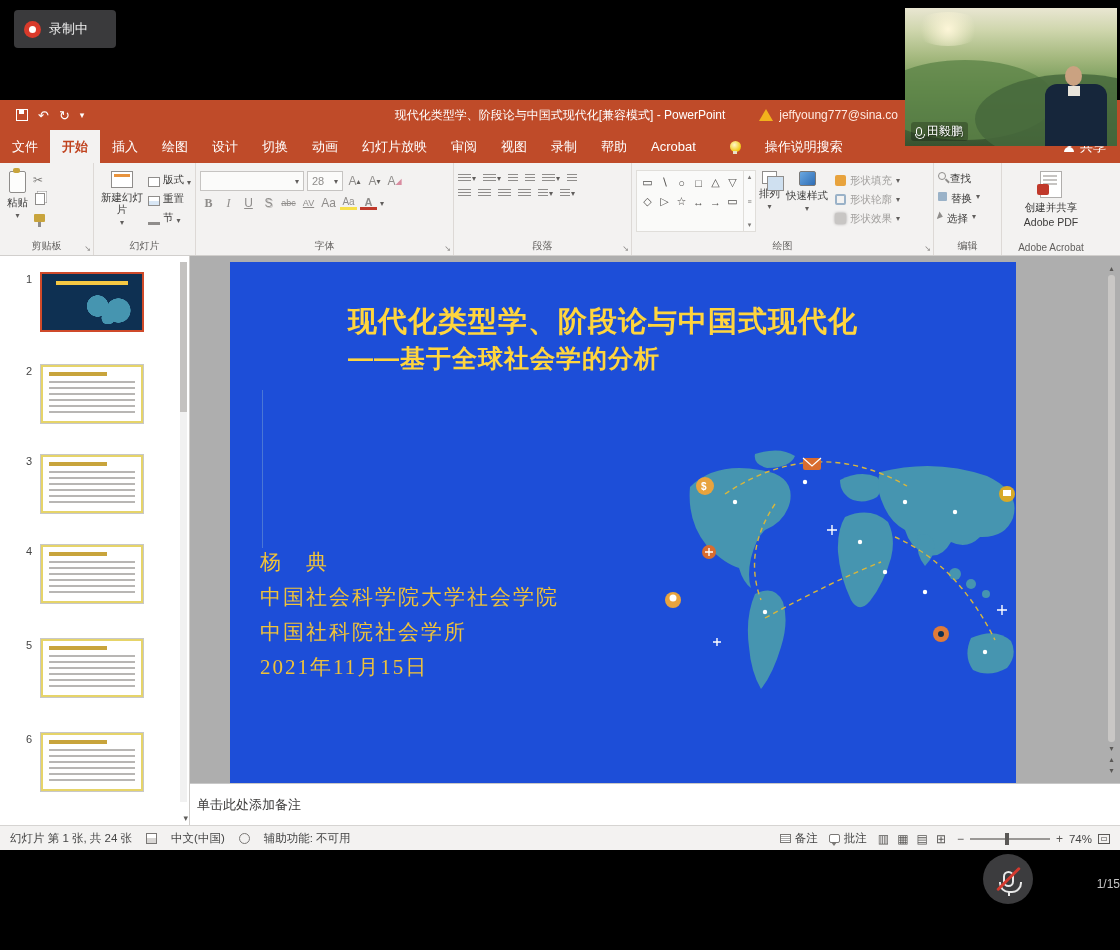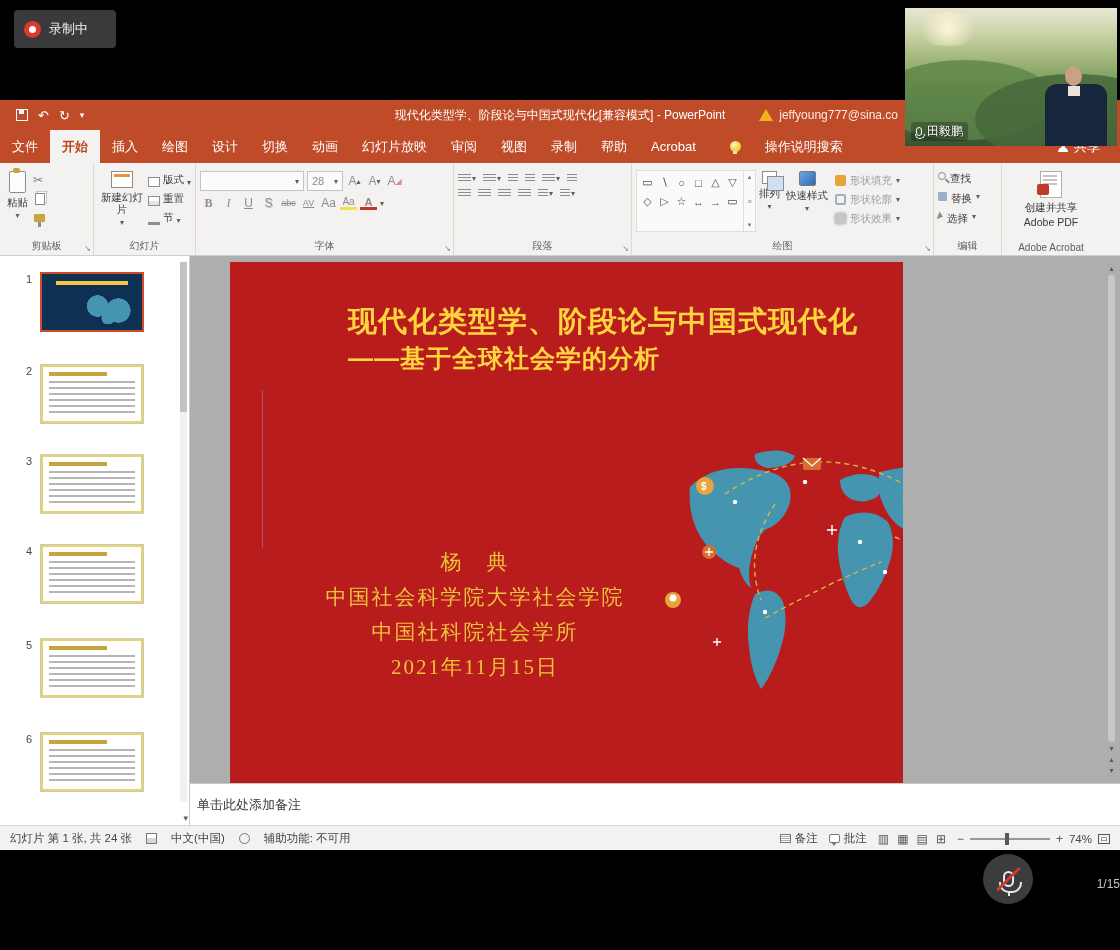--- a/index.html
+++ b/index.html
@@ -39,21 +39,21 @@
   .tb-right{position:absolute;right:222px;display:flex;align-items:center;gap:6px}
   .warn-ic{width:0;height:0;border-left:7px solid transparent;border-right:7px solid transparent;border-bottom:12px solid #f2b21c;position:relative;font-size:0}
   .tb-account{font-size:12px;color:#ffe9e0;max-width:130px;overflow:hidden;white-space:nowrap}
 
   .tabrow{position:absolute;left:0;top:30px;width:1120px;height:33px;background:#bf4b29;display:flex;align-items:stretch;color:#fff;font-size:13px}
   .tab{padding:0 12px;display:flex;align-items:center;cursor:default;white-space:nowrap}
   .tab.active{background:#f3f2f1;color:#c0431f;font-weight:bold}
   .tab-search{display:flex;align-items:center;gap:24px;margin-left:14px;padding:0 8px;white-space:nowrap}
   .bulb{width:11px;height:11px;border-radius:50%;background:radial-gradient(circle at 40% 35%,#fff7c9,#f2c811 70%);position:relative}
   .bulb::after{content:"";position:absolute;left:3.5px;top:10px;width:4px;height:3px;background:#e8e0c8}
-  .tab-share{margin-left:auto;margin-right:20px;display:flex;align-items:center;gap:6px}
+  .tab-share{margin-left:auto;margin-right:14px;display:flex;align-items:center;gap:6px}
   .person-ic{width:10px;height:10px;position:relative}
   .person-ic::before{content:"";position:absolute;left:2.5px;top:0;width:5px;height:5px;border-radius:50%;background:#fff}
   .person-ic::after{content:"";position:absolute;left:0;top:5.5px;width:10px;height:5px;border-radius:5px 5px 0 0;background:#fff}
 
   
   .ribbon{position:absolute;left:0;top:63px;width:1120px;height:93px;background:#f3f2f1;border-bottom:1px solid #d1cfcd;display:flex}
   .rgroup{position:relative;height:100%;border-right:1px solid #ddd9d6;padding:5px 4px 16px}
   .glabel{position:absolute;bottom:2px;left:0;right:0;text-align:center;font-size:10px;color:#605e5c;white-space:nowrap}
   .launcher{position:absolute;right:2px;bottom:2px;font-size:8px;color:#8a8886}
   .bigbtn{display:flex;flex-direction:column;align-items:center;justify-content:flex-start;gap:3px;font-size:10.5px;color:#3b3a39;padding:3px 3px;text-align:center;line-height:1.15}
@@ -145,25 +145,25 @@
      radial-gradient(circle at 50% 80%,#4695b0 0 18%,rgba(0,0,0,0) 19%)}
   .th.yellow{box-shadow:inset 0 0 0 2px #e6d469}
   .th.yellow::before{content:"";position:absolute;left:8px;top:7px;width:58px;height:4px;background:#c8a43c}
   .th.yellow::after{content:"";position:absolute;left:8px;top:16px;right:8px;bottom:7px;background:repeating-linear-gradient(to bottom,#b8b6b4 0 2px,rgba(0,0,0,0) 2px 6px)}
   .tscroll{position:absolute;right:2px;top:6px;width:7px;height:540px;background:#f1f1f1}
   .tscroll-thumb{position:absolute;left:0;top:0;width:7px;height:150px;background:#c4c2c0}
   .tscroll-arrow{position:absolute;right:1px;bottom:2px;font-size:9px;color:#605e5c}
 
   
   .slidearea{position:absolute;left:190px;top:156px;width:930px;height:527px;background:#aeaeae}
-  .slide{position:absolute;left:40px;top:6px;width:673px;height:521px;background:#b91c1c;overflow:hidden}
+  .slide{position:absolute;left:40px;top:6px;width:786px;height:521px;background:#1d4ed8;overflow:hidden}
   .s-title{position:absolute;left:118px;top:40px;font-size:29px;font-weight:bold;color:#ffd53e;letter-spacing:1px;white-space:nowrap}
   .s-sub{position:absolute;left:118px;top:80px;font-size:25px;font-weight:bold;color:#ffd53e;letter-spacing:1px}
   .s-cursor{position:absolute;left:32px;top:128px;width:1px;height:158px;background:rgba(130,170,210,.45)}
-  .s-authorblock{position:absolute;left:30px;top:283px;width:430px;text-align:center;color:#efc23a;font-family:"Liberation Serif",serif;font-size:21px;line-height:35px;letter-spacing:2px}
+  .s-authorblock{position:absolute;left:30px;top:283px;width:430px;text-align:left;color:#efc23a;font-family:"Liberation Serif",serif;font-size:21px;line-height:35px;letter-spacing:2px}
   .map{position:absolute;left:425px;top:180px}
   .vscroll{position:absolute;right:3px;top:8px;width:11px;height:511px;display:flex;flex-direction:column;align-items:center;font-size:8px;color:#5a5856}
   .vtrack{flex:1;width:7px;background:#c9c7c5;margin:2px 0;border-radius:3px}
   .vbtns{display:flex;flex-direction:column;gap:2px;align-items:center}
 
   
   .notes{position:absolute;left:190px;top:683px;width:930px;height:42px;background:#fff;border-top:1px solid #c8c8c8;display:flex;align-items:center;padding-left:7px;font-size:13px;color:#3b3a39}
 
   
   .statusbar{position:absolute;left:0;top:725px;width:1120px;height:25px;background:#f3f2f1;border-top:1px solid #d6d4d2;display:flex;align-items:center;font-size:11.5px;color:#444;padding:0 10px;gap:14px}

